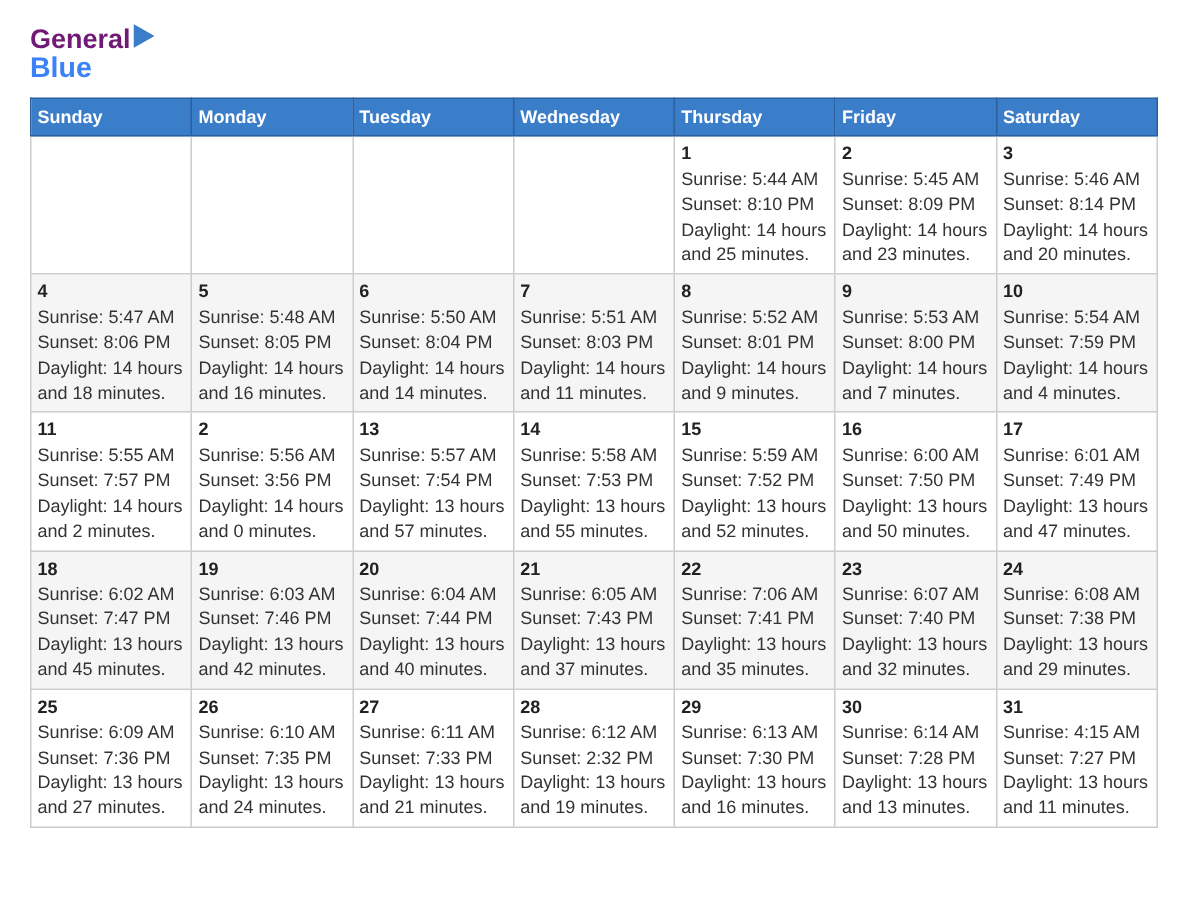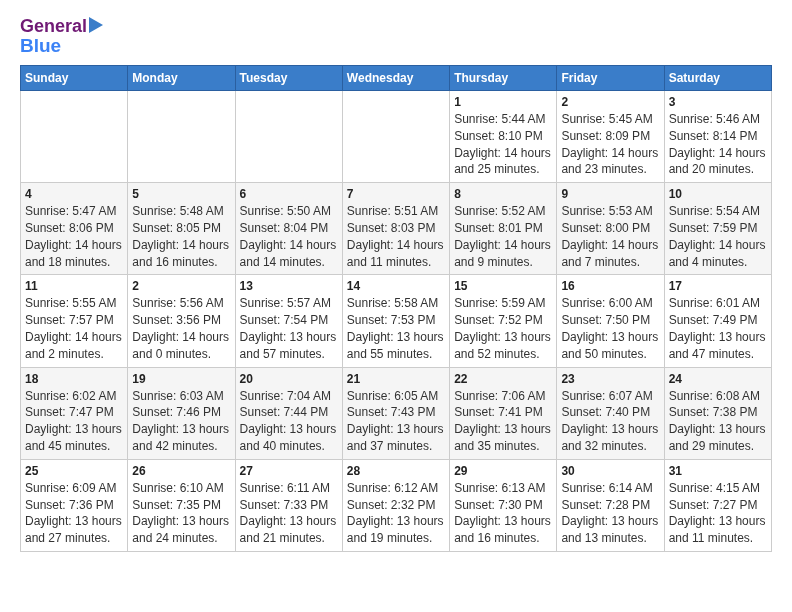--- a/index.html
+++ b/index.html
@@ -198,21 +198,21 @@
         <td>
           <div class="day-number">18</div>
           <div class="day-info"><span>Sunrise: 6:02 AM</span><br><span>Sunset: 7:47 PM</span><br><span>Daylight: 13 hours</span><br><span>and 45 minutes.</span></div>
         </td>
         <td>
           <div class="day-number">19</div>
           <div class="day-info"><span>Sunrise: 6:03 AM</span><br><span>Sunset: 7:46 PM</span><br><span>Daylight: 13 hours</span><br><span>and 42 minutes.</span></div>
         </td>
         <td>
           <div class="day-number">20</div>
-          <div class="day-info"><span>Sunrise: 7:04 AM</span><br><span>Sunset: 7:44 PM</span><br><span>Daylight: 13 hours</span><br><span>and 40 minutes.</span></div>
+          <div class="day-info"><span>Sunrise: 6:04 AM</span><br><span>Sunset: 7:44 PM</span><br><span>Daylight: 13 hours</span><br><span>and 40 minutes.</span></div>
         </td>
         <td>
           <div class="day-number">21</div>
           <div class="day-info"><span>Sunrise: 6:05 AM</span><br><span>Sunset: 7:43 PM</span><br><span>Daylight: 13 hours</span><br><span>and 37 minutes.</span></div>
         </td>
         <td>
           <div class="day-number">22</div>
           <div class="day-info"><span>Sunrise: 7:06 AM</span><br><span>Sunset: 7:41 PM</span><br><span>Daylight: 13 hours</span><br><span>and 35 minutes.</span></div>
         </td>
         <td>

